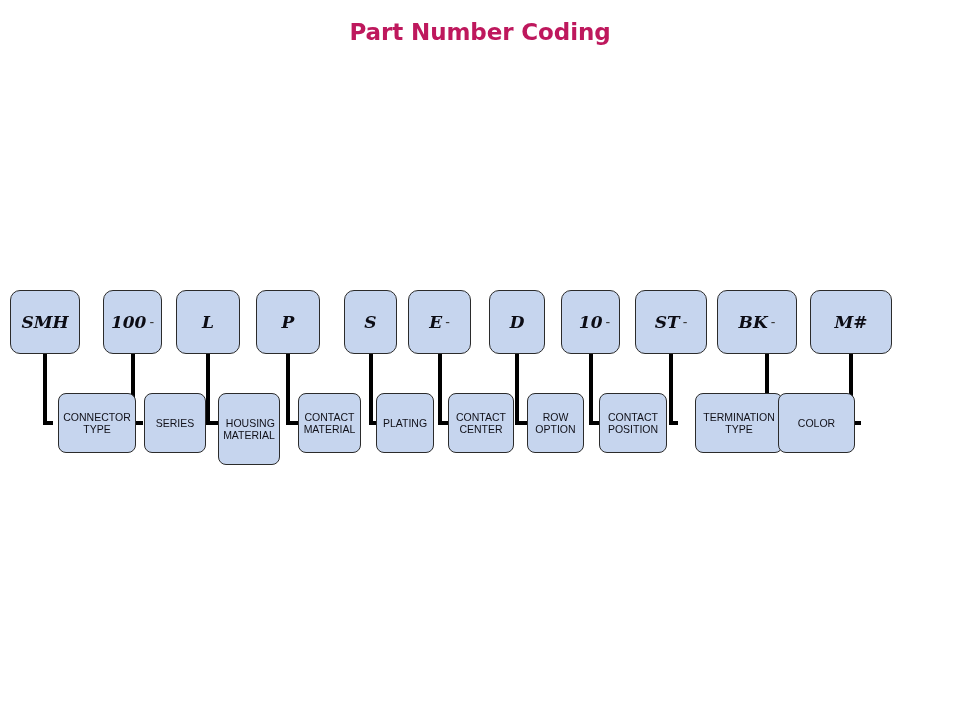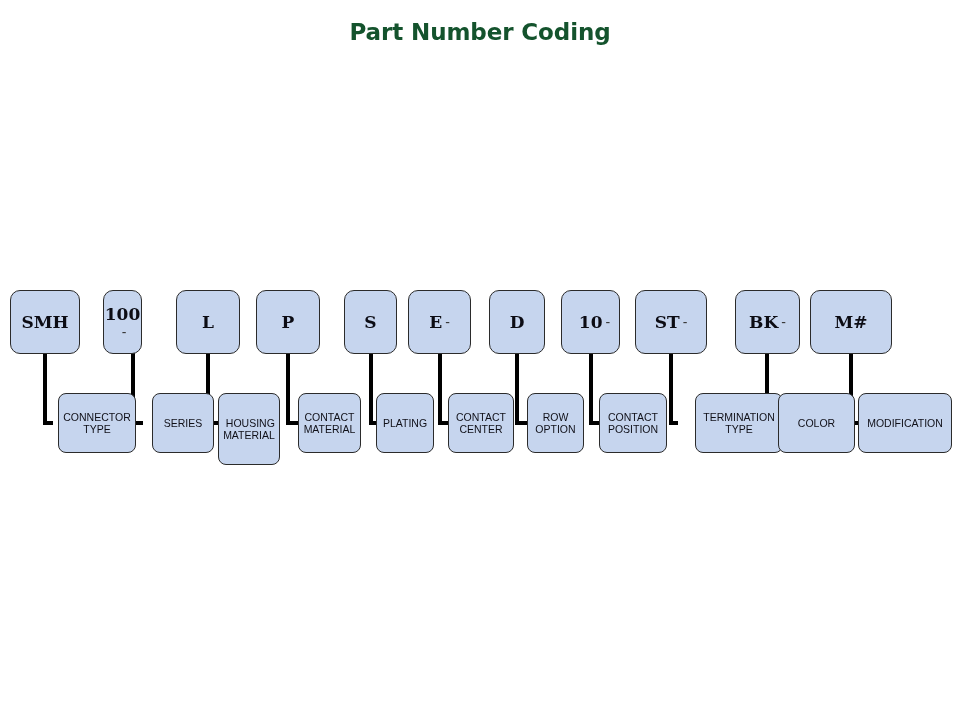--- a/index.html
+++ b/index.html
@@ -18,21 +18,21 @@
 
   #diagram-title {
     position: absolute;
     left: 0;
     top: 19px;
     width: 960px;
     text-align: center;
     font-family: "DejaVu Sans", sans-serif;
     font-size: 23px;
     font-weight: bold;
-    color: #14532d;
+    color: #be185d;
     letter-spacing: -0.1px;
   }
 
   #chart-area {
     position: absolute;
     left: 0;
     top: 0;
     width: 960px;
     height: 720px;
   }
@@ -72,20 +72,21 @@
 
   .code-node {
     font-family: "DejaVu Serif", serif;
     font-weight: bold;
     font-size: 17px;
     color: #0c0c14;
     border-radius: 10px;
   }
   .code-node .code-text {
     white-space: nowrap;
+    font-style: italic;
   }
   .code-node .dash {
     font-family: "Liberation Sans", sans-serif;
     font-weight: normal;
     font-size: 14px;
     color: #3a3a3a;
     padding-left: 3px;
   }
 
   .label-node {
@@ -115,25 +116,25 @@
       <span class="code-text">SMH</span>
     </div>
     <div class="node label-node" style="left: 58px; top: 393px; width: 78px; height: 60px;">
       <span class="label-text">CONNECTOR
 TYPE</span>
     </div>
     <div class="connector" style="left: 0px; top: 0px;">
       <div class="vline" style="left: 131px; top: 353px; height: 72px;"></div>
       <div class="hline" style="left: 131px; top: 421px; width: 12px;"></div>
     </div>
-    <div class="node code-node" style="left: 103px; top: 290px; width: 39px; height: 64px; flex-direction: column;">
+    <div class="node code-node" style="left: 103px; top: 290px; width: 59px; height: 64px;">
       <span class="code-text">100</span>
       <span class="dash">-</span>
     </div>
-    <div class="node label-node" style="left: 152px; top: 393px; width: 62px; height: 60px;">
+    <div class="node label-node" style="left: 144px; top: 393px; width: 62px; height: 60px;">
       <span class="label-text">SERIES</span>
     </div>
     <div class="connector" style="left: 0px; top: 0px;">
       <div class="vline" style="left: 206px; top: 353px; height: 72px;"></div>
       <div class="hline" style="left: 206px; top: 421px; width: 15px;"></div>
     </div>
     <div class="node code-node" style="left: 176px; top: 290px; width: 64px; height: 64px;">
       <span class="code-text">L</span>
     </div>
     <div class="node label-node" style="left: 218px; top: 393px; width: 62px; height: 72px; text-align: right;">
@@ -205,30 +206,27 @@
       <span class="dash">-</span>
     </div>
     <div class="node label-node" style="left: 675px; top: 393px; width: 88px; height: 60px; margin-left: 20px;">
       <span class="label-text">TERMINATION
 TYPE</span>
     </div>
     <div class="connector" style="left: 0px; top: 0px;">
       <div class="vline" style="left: 765px; top: 353px; height: 72px;"></div>
       <div class="hline" style="left: 765px; top: 421px; width: 16px;"></div>
     </div>
-    <div class="node code-node" style="left: 735px; top: 290px; width: 65px; height: 64px;">
+    <div class="node code-node" style="left: 717px; top: 290px; width: 80px; height: 64px;">
       <span class="code-text">BK</span>
       <span class="dash">-</span>
     </div>
     <div class="node label-node" style="left: 778px; top: 393px; width: 77px; height: 60px;">
       <span class="label-text">COLOR</span>
     </div>
     <div class="connector" style="left: 0px; top: 0px;">
       <div class="vline" style="left: 849px; top: 353px; height: 72px;"></div>
       <div class="hline" style="left: 849px; top: 421px; width: 12px;"></div>
     </div>
     <div class="node code-node" style="left: 810px; top: 290px; width: 82px; height: 64px;">
       <span class="code-text">M#</span>
     </div>
-    <div class="node label-node" style="left: 858px; top: 393px; width: 94px; height: 60px;">
-      <span class="label-text">MODIFICATION</span>
-    </div>
   </div>
 
 </body></html>

